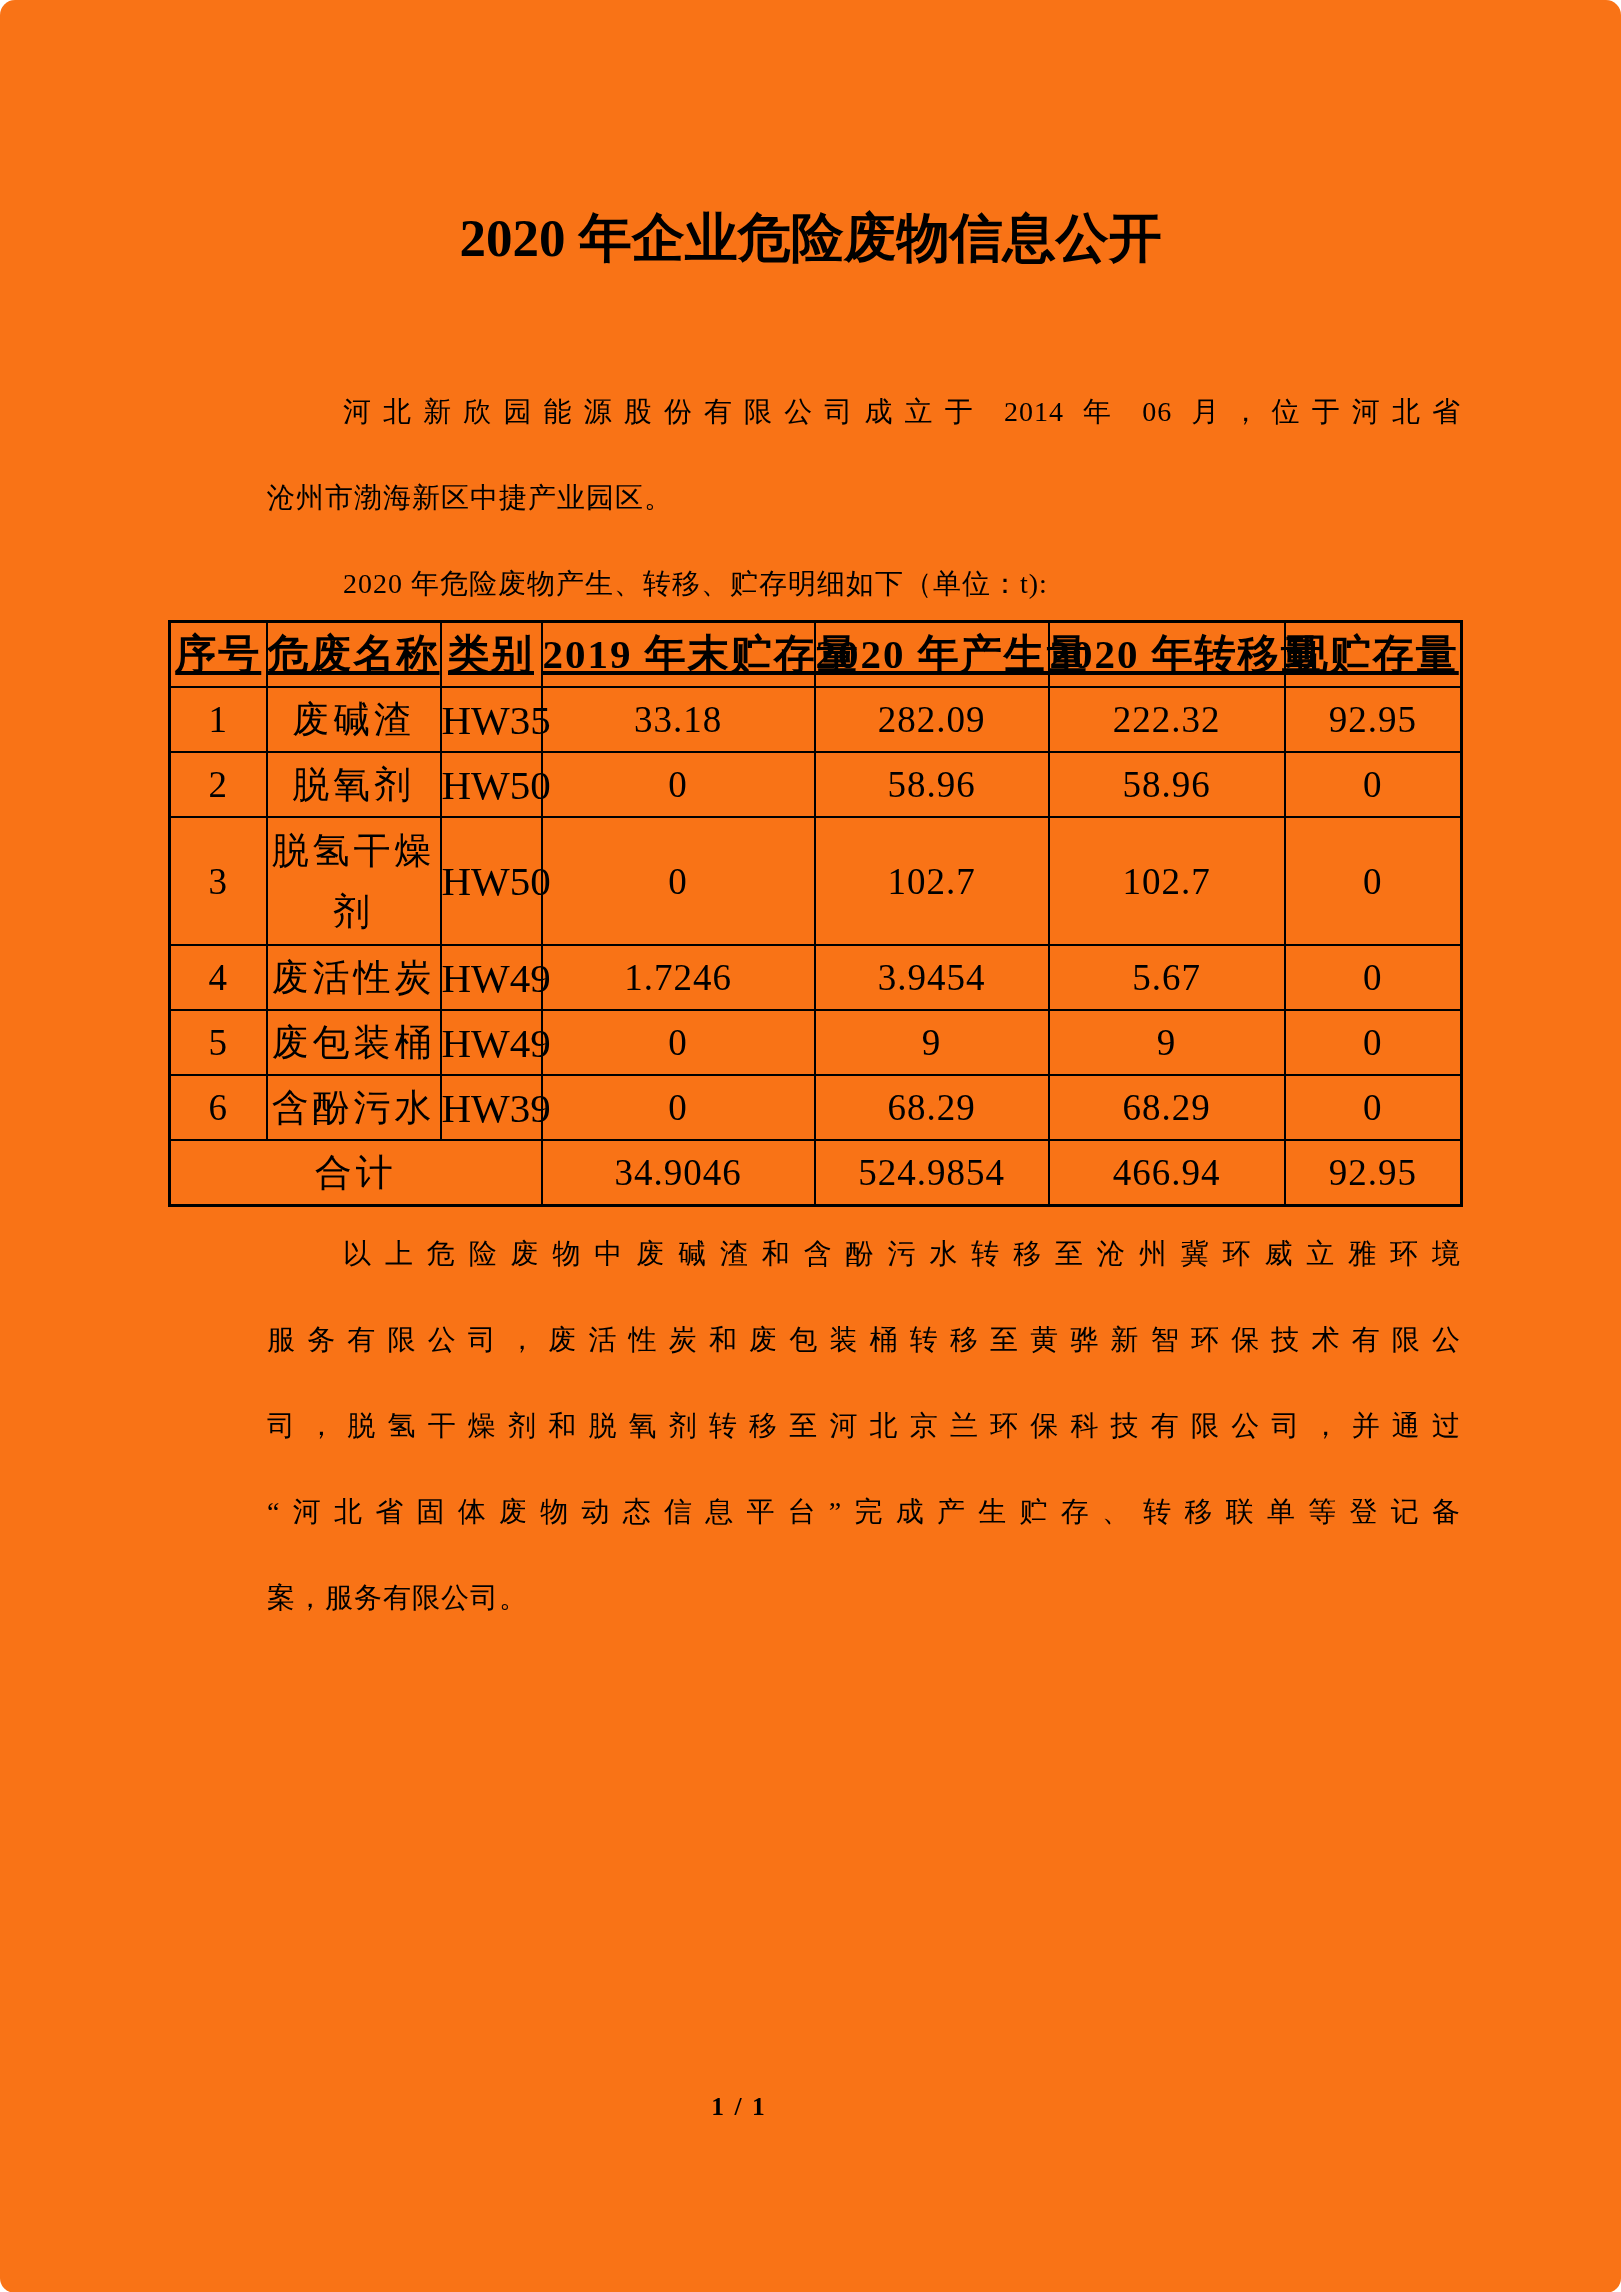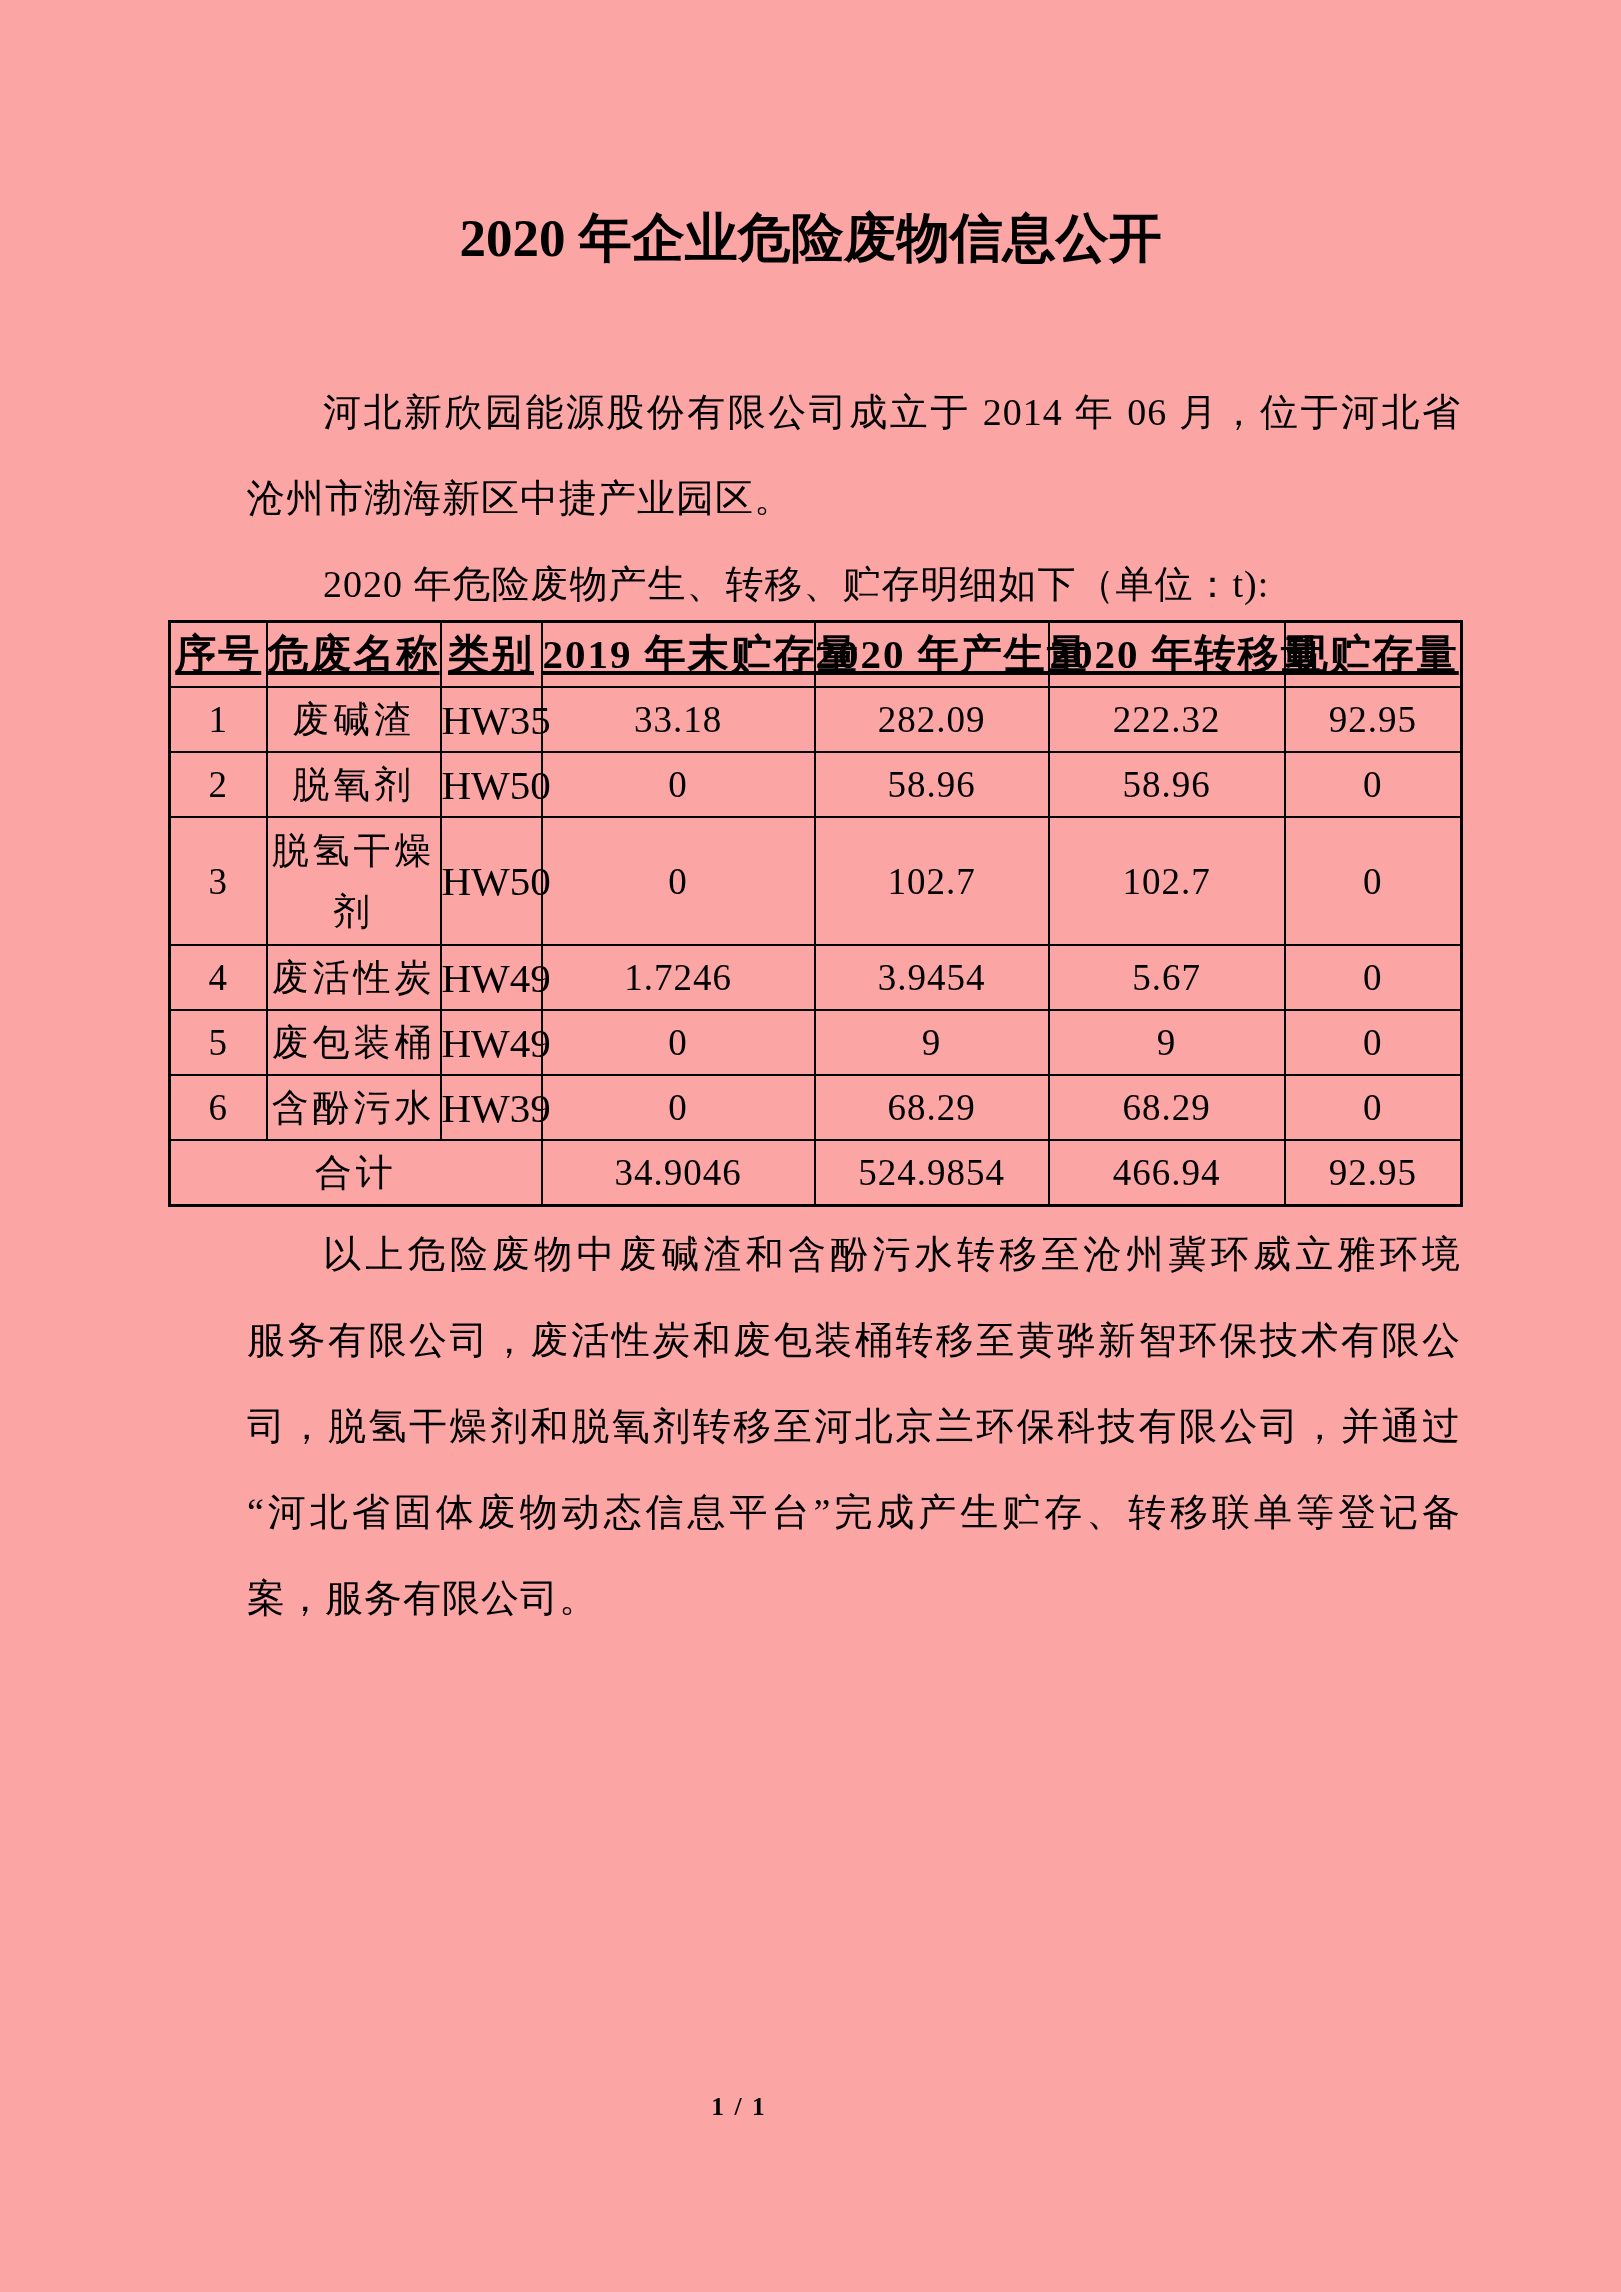--- a/index.html
+++ b/index.html
@@ -1,32 +1,32 @@
 <!DOCTYPE html>
 <html><head>
 <meta charset="utf-8">
 <style>
   html,body{margin:0;padding:0;background:#ffffff;}
   body{
     width:1621px;height:2293px;
     font-family:"Liberation Serif","DejaVu Serif",serif;
     color:#000;
   }
-  .page{position:relative;width:1621px;height:2293px;background:#fca5a5;overflow:hidden;}
+  .page{position:relative;width:1621px;height:2293px;background:#f97316;overflow:hidden;border-radius:15px;}
 
   .title{
     position:absolute;top:209px;left:0;width:1621px;margin:0;
     text-align:center;font-size:53px;line-height:59px;font-weight:bold;
     letter-spacing:0;
   }
 
   .para{position:absolute;left:247px;width:1214px;}
   .line{
     display:block;height:86px;line-height:86px;
-    font-size:38px;letter-spacing:1px;white-space:nowrap;
+    font-size:28px;letter-spacing:1px;white-space:nowrap;margin-left:20px;
   }
   .line.fill{white-space:normal;text-align:justify;text-align-last:justify;}
   .line.indent{text-indent:76px;}
 
   .intro{top:369px;}
   .subtitle-wrap{top:541px;}
   .closing{top:1211px;}
 
   table.waste-table{
     position:absolute;left:168px;top:620px;width:1294px;

